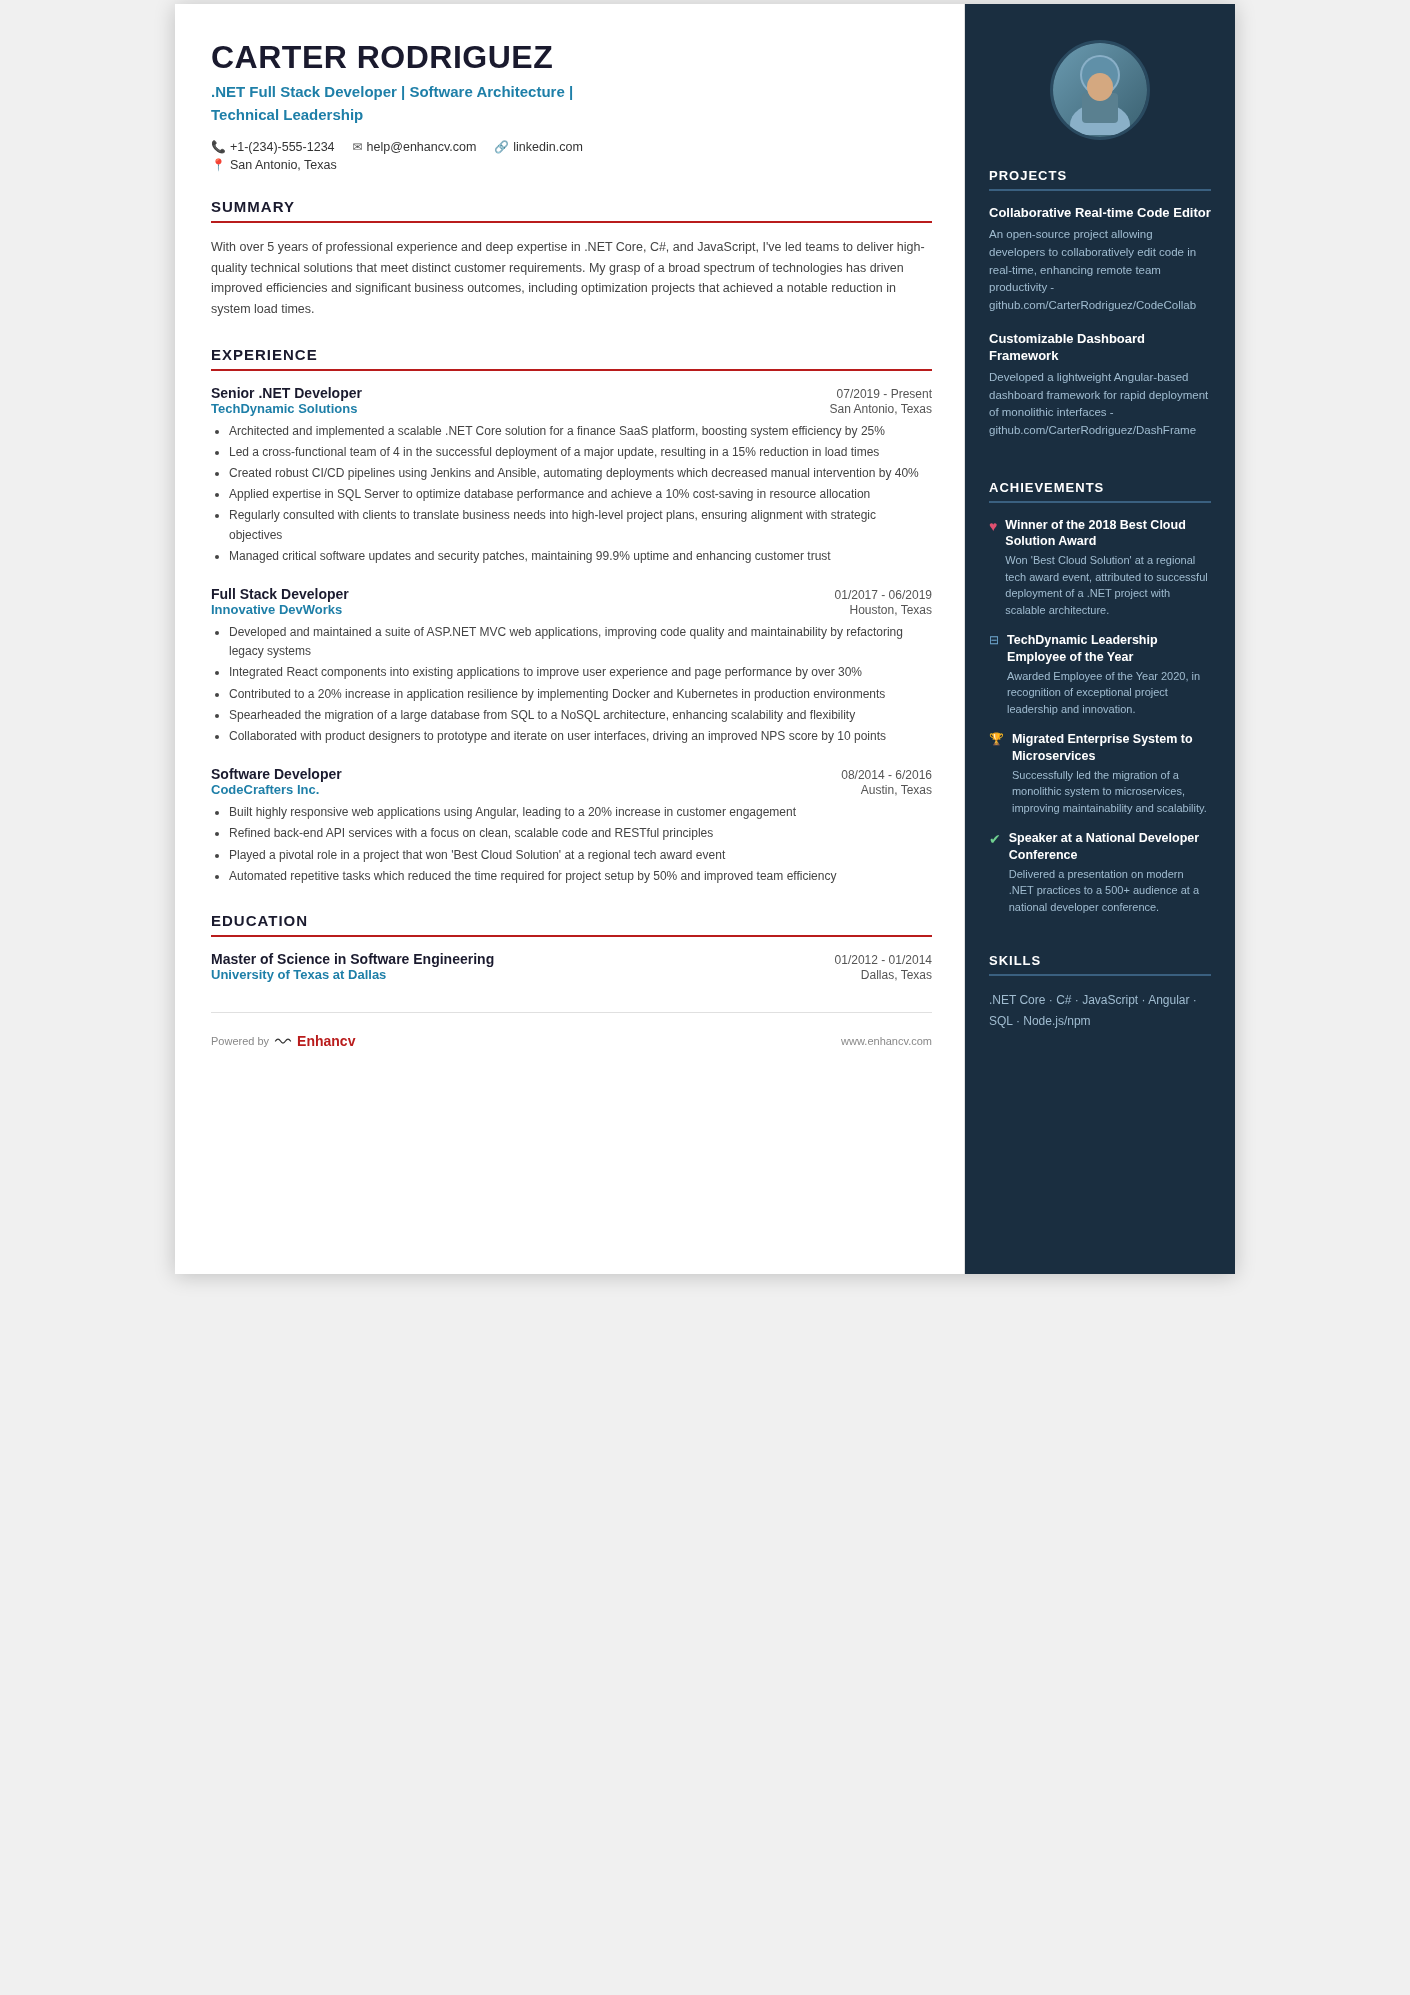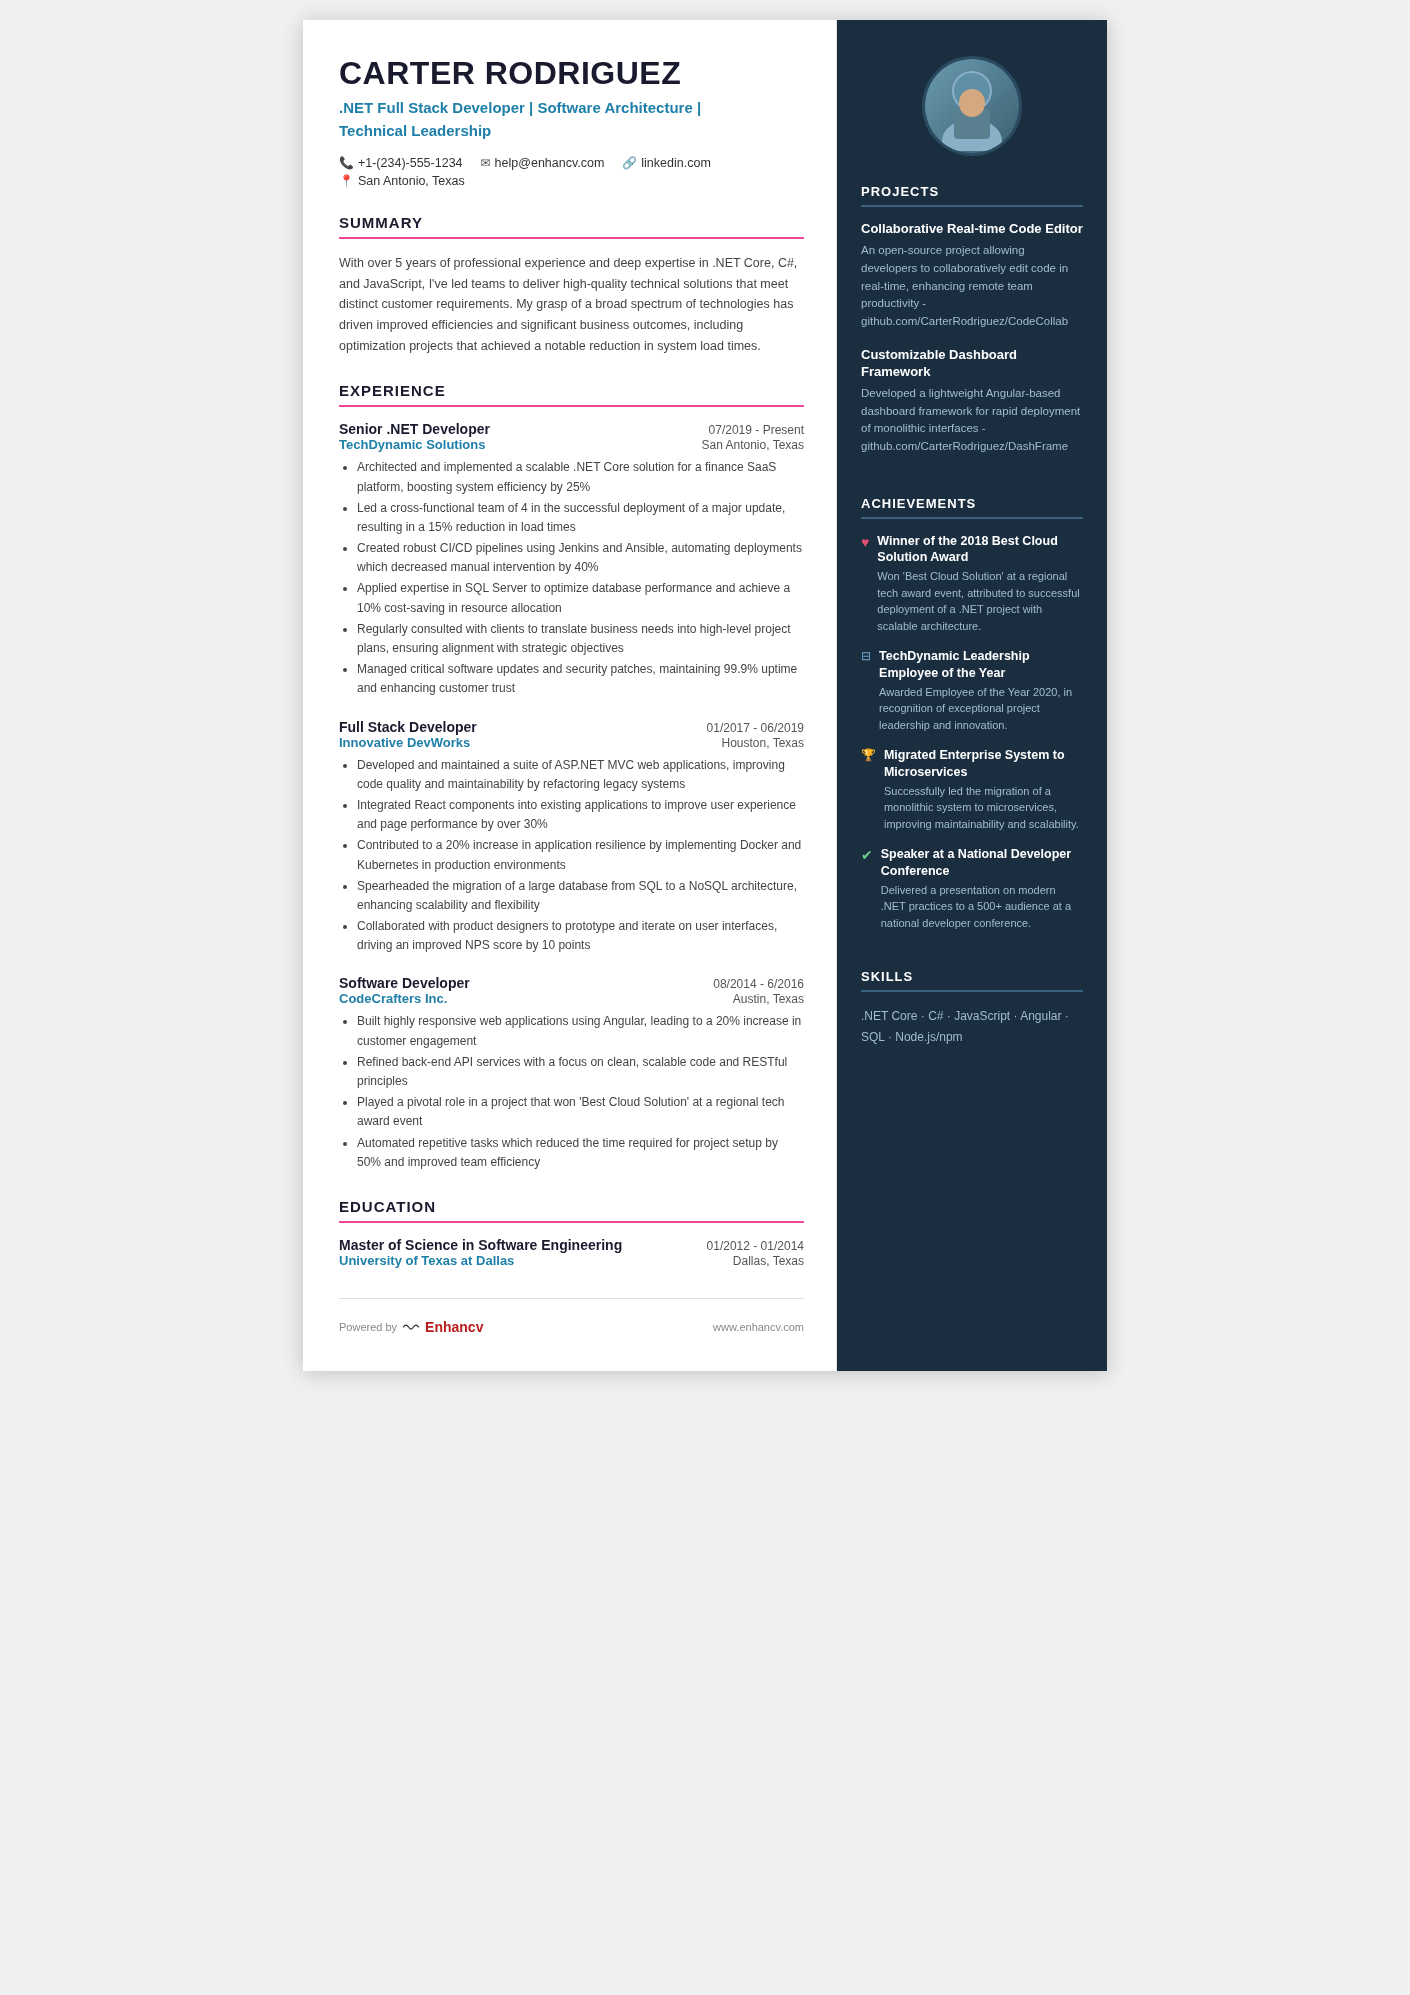--- a/index.html
+++ b/index.html
@@ -5,27 +5,27 @@
     * { margin: 0; padding: 0; box-sizing: border-box; }
     body {
       font-family: 'Arial', sans-serif;
       background: #f0f0f0;
       display: flex;
       justify-content: center;
       align-items: flex-start;
       min-height: 100vh;
     }
     .resume-wrapper {
-      width: 804px;
+      width: 1060px;
       background: white;
       display: flex;
       flex-direction: row;
       min-height: 1270px;
       box-shadow: 0 2px 20px rgba(0,0,0,0.2);
-      margin: 20px auto;
+      margin: 4px auto;
     }
     
     .left-col {
       flex: 1;
       padding: 36px 32px 36px 36px;
       border-right: 1px solid #e0e0e0;
     }
     .header-name {
       font-size: 32px;
       font-weight: 900;
@@ -73,21 +73,21 @@
     .section {
       margin-top: 26px;
     }
     .section-title {
       font-size: 15px;
       font-weight: 800;
       color: #1a1a2e;
       letter-spacing: 1px;
       text-transform: uppercase;
       padding-bottom: 6px;
-      border-bottom: 2px solid #ec4899;
+      border-bottom: 2px solid #b91c1c;
       margin-bottom: 14px;
     }
     .summary-text {
       font-size: 12.5px;
       color: #444;
       line-height: 1.65;
     }
     .job-entry {
       margin-bottom: 20px;
     }

